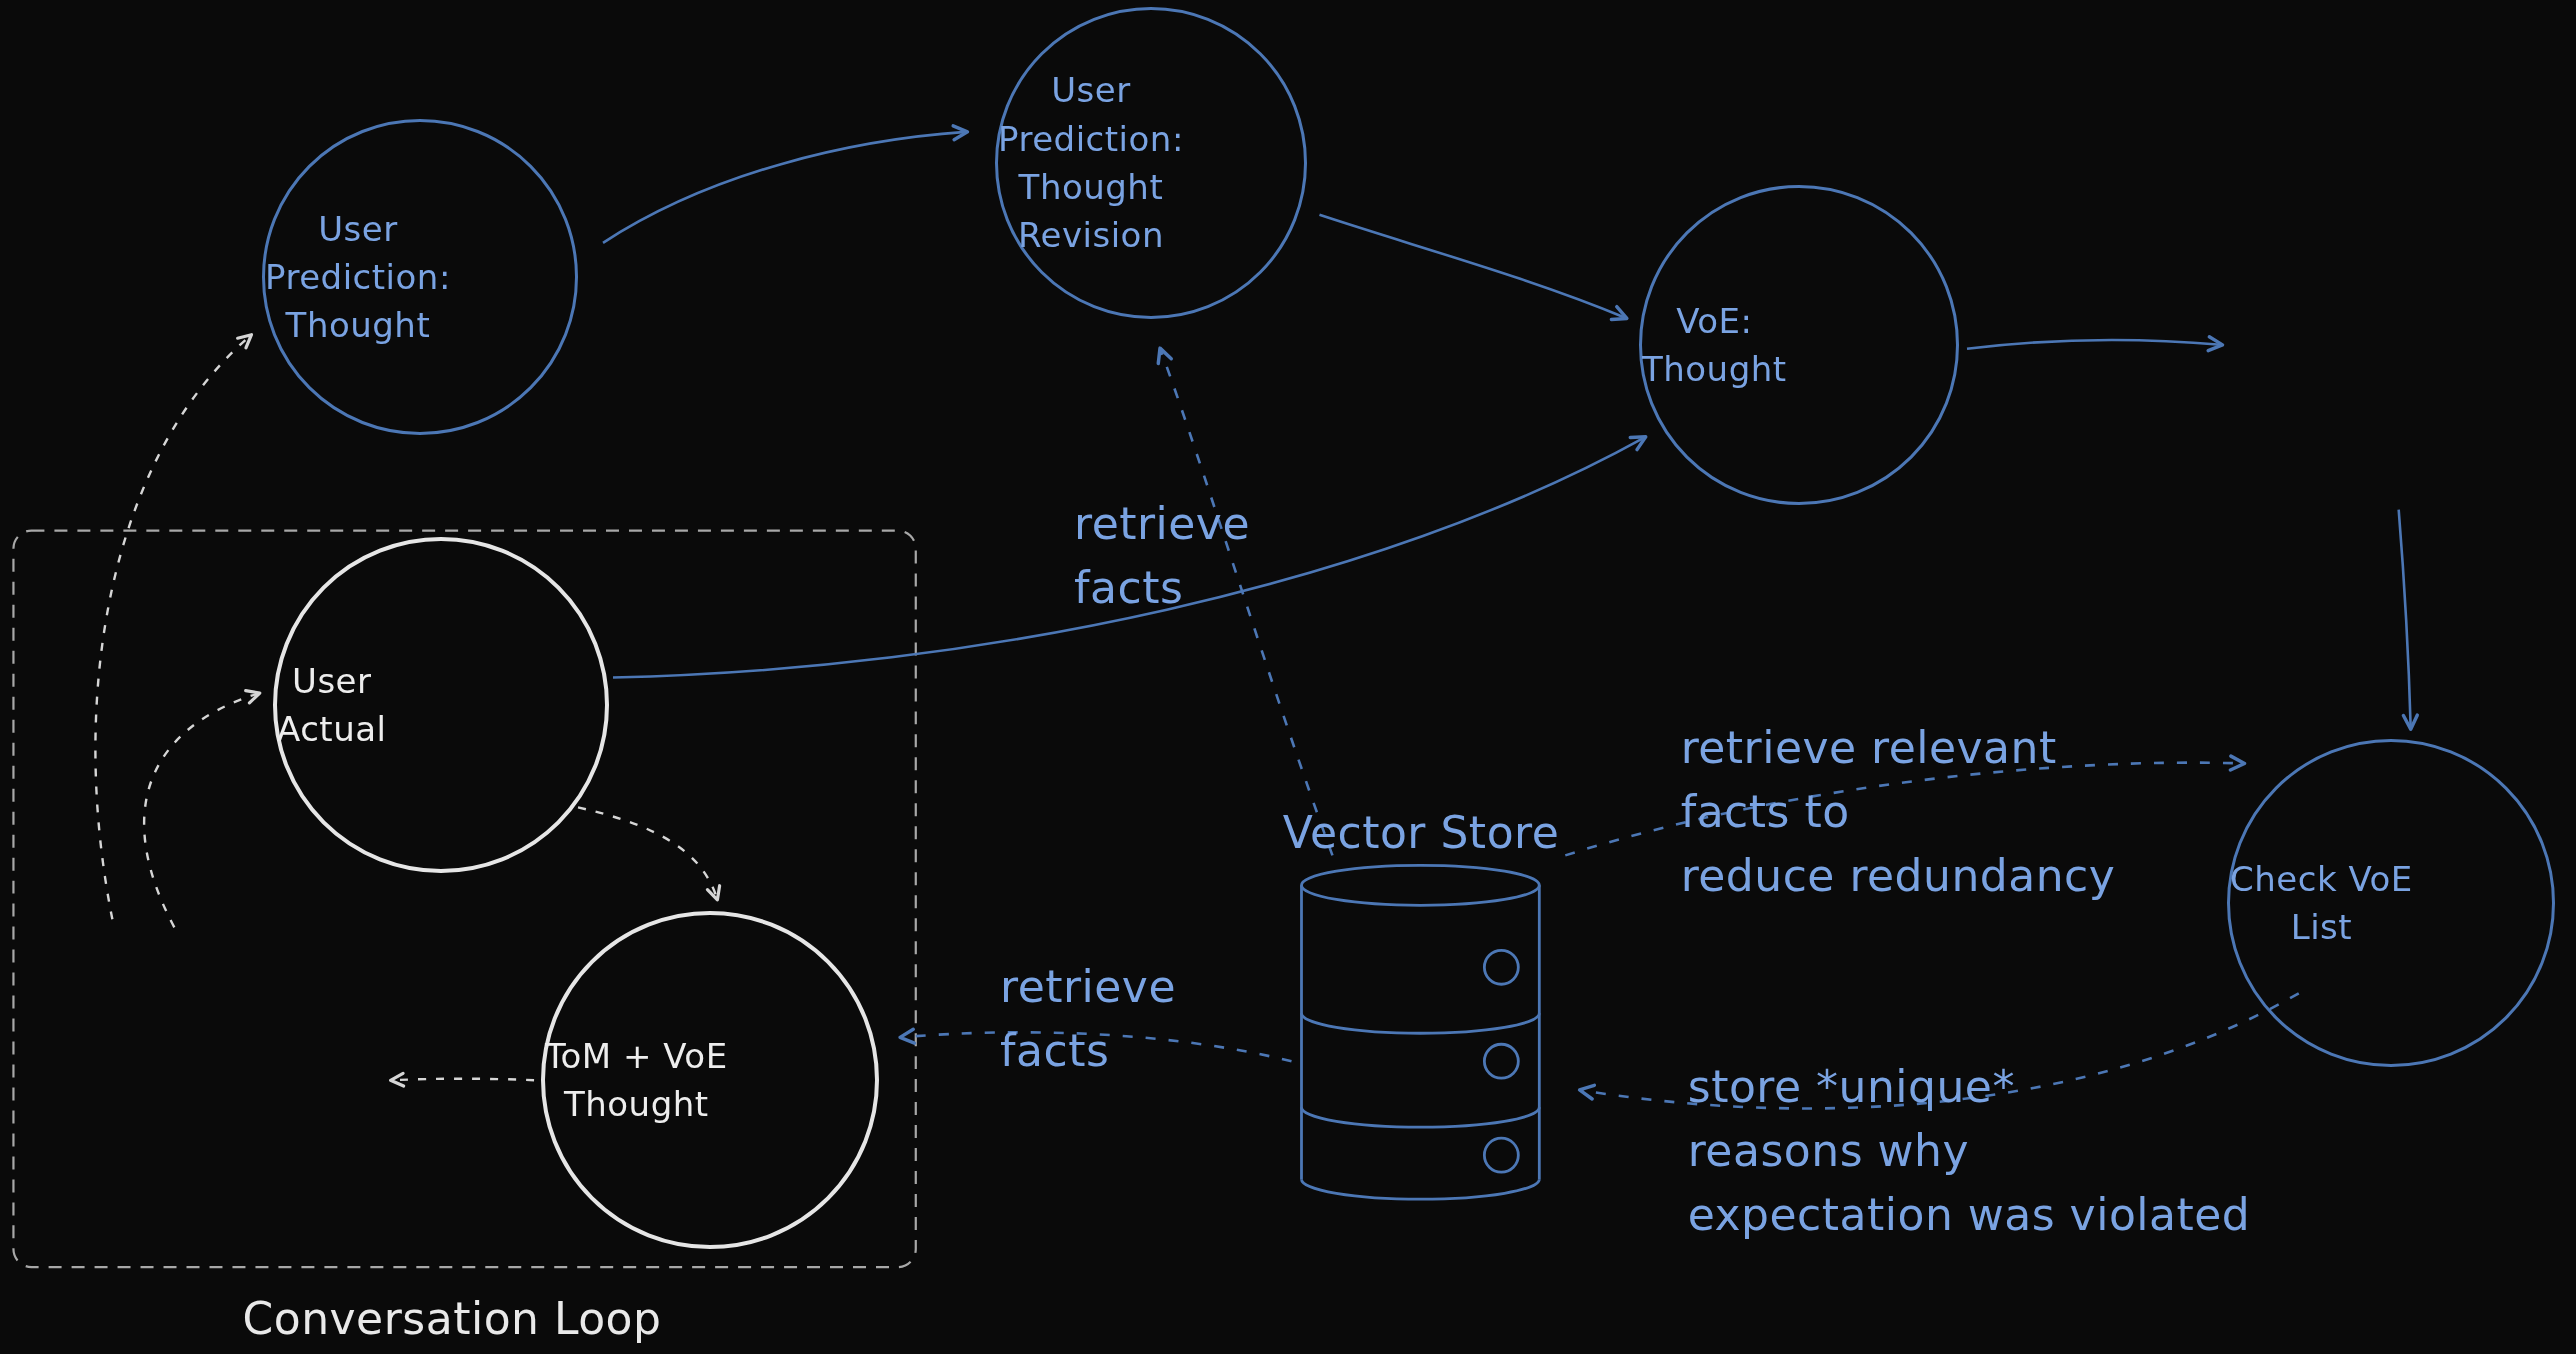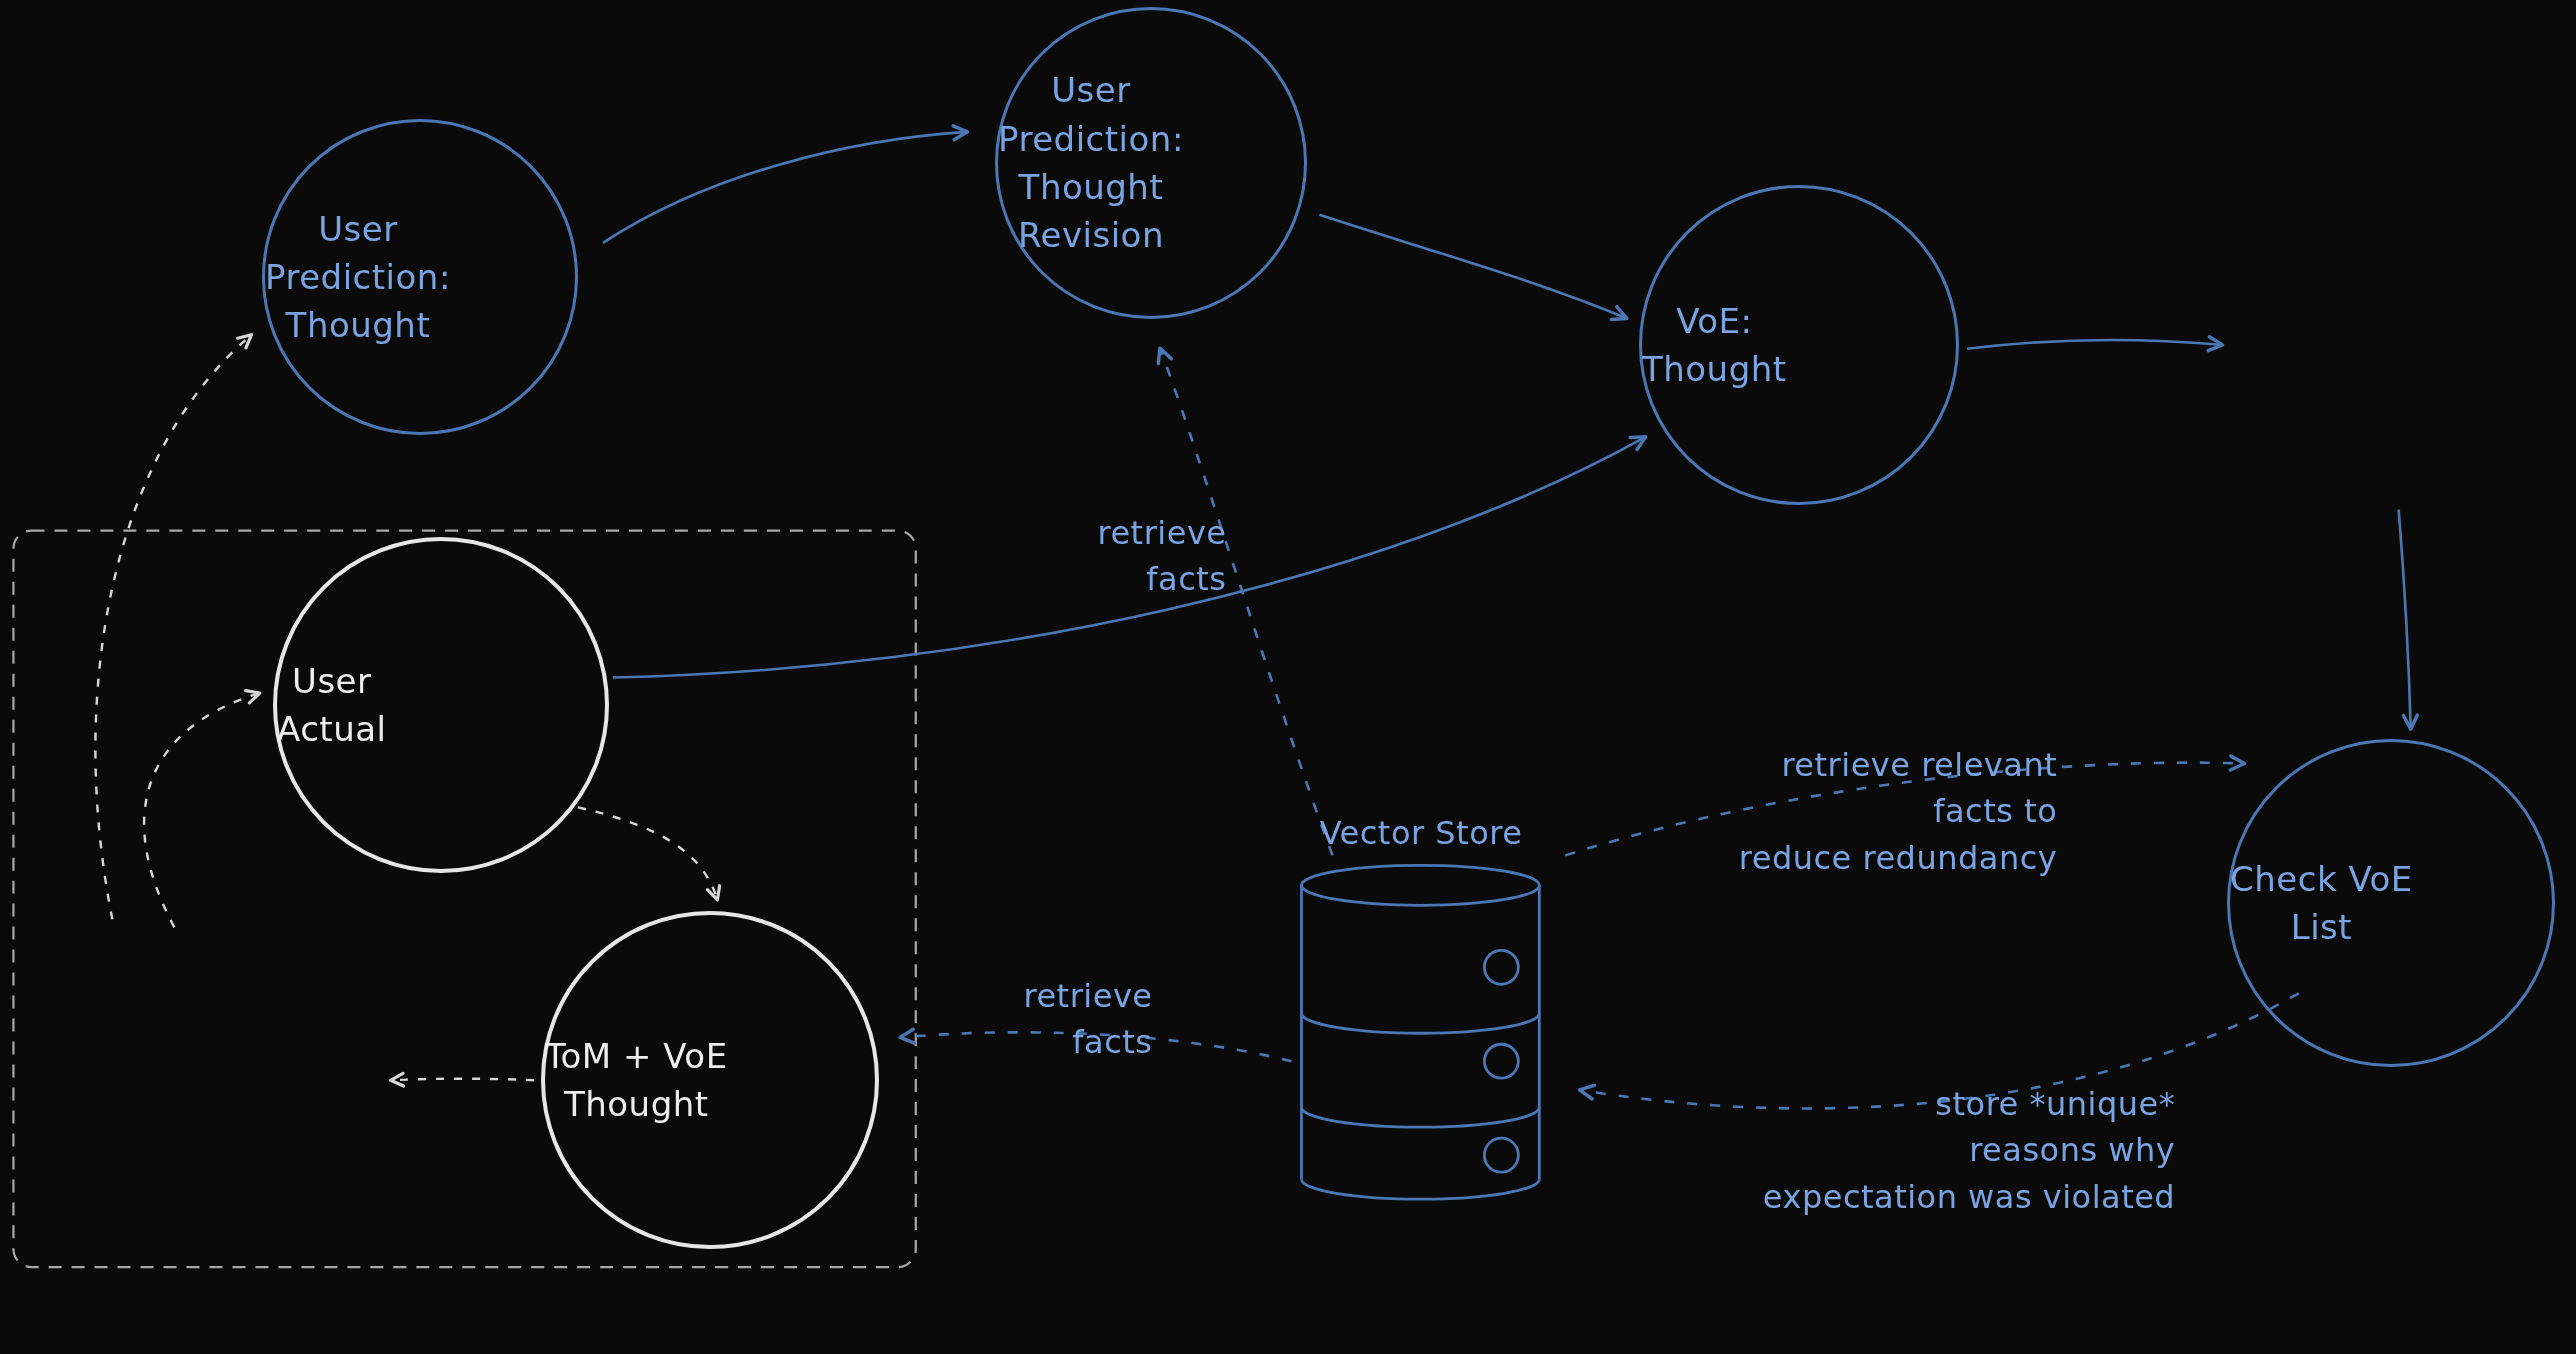--- a/index.html
+++ b/index.html
@@ -21,24 +21,24 @@
     text-align: center;
     white-space: pre-line;
     line-height: 1.42;
     letter-spacing: 0.5px;
   }
   .node.blue { border: 3px solid #4c77b5; color: #7aa3e2; font-size: 34px; }
   .node.white { border: 4px solid #e6e6e6; color: #ededed; font-size: 34px; }
   .edge-label {
     position: absolute;
     transform: translate(-50%, -50%);
-    text-align: right;
+    text-align: left;
     white-space: pre-line;
     color: #7aa3e2;
-    font-size: 32px;
+    font-size: 44px;
     line-height: 1.45;
     letter-spacing: 0.5px;
   }
   .edge-label.white { color: #e9e9e9; }
 </style>
 </head>
 <body>
 
 <div class="canvas">
 
@@ -127,15 +127,16 @@
   <div class="edge-label" style="left:1898px; top:812px;">retrieve relevant
 facts to
 reduce redundancy</div>
 
   <div class="edge-label" style="left:1969px; top:1151px;">store *unique*
 reasons why
 expectation was violated</div>
 
   <div class="edge-label" style="left:1421px; top:833px;">Vector Store</div>
 
+  <div class="edge-label white" style="left:452px; top:1319px;">Conversation Loop</div>
 
 </div>
 
 
 </body></html>

